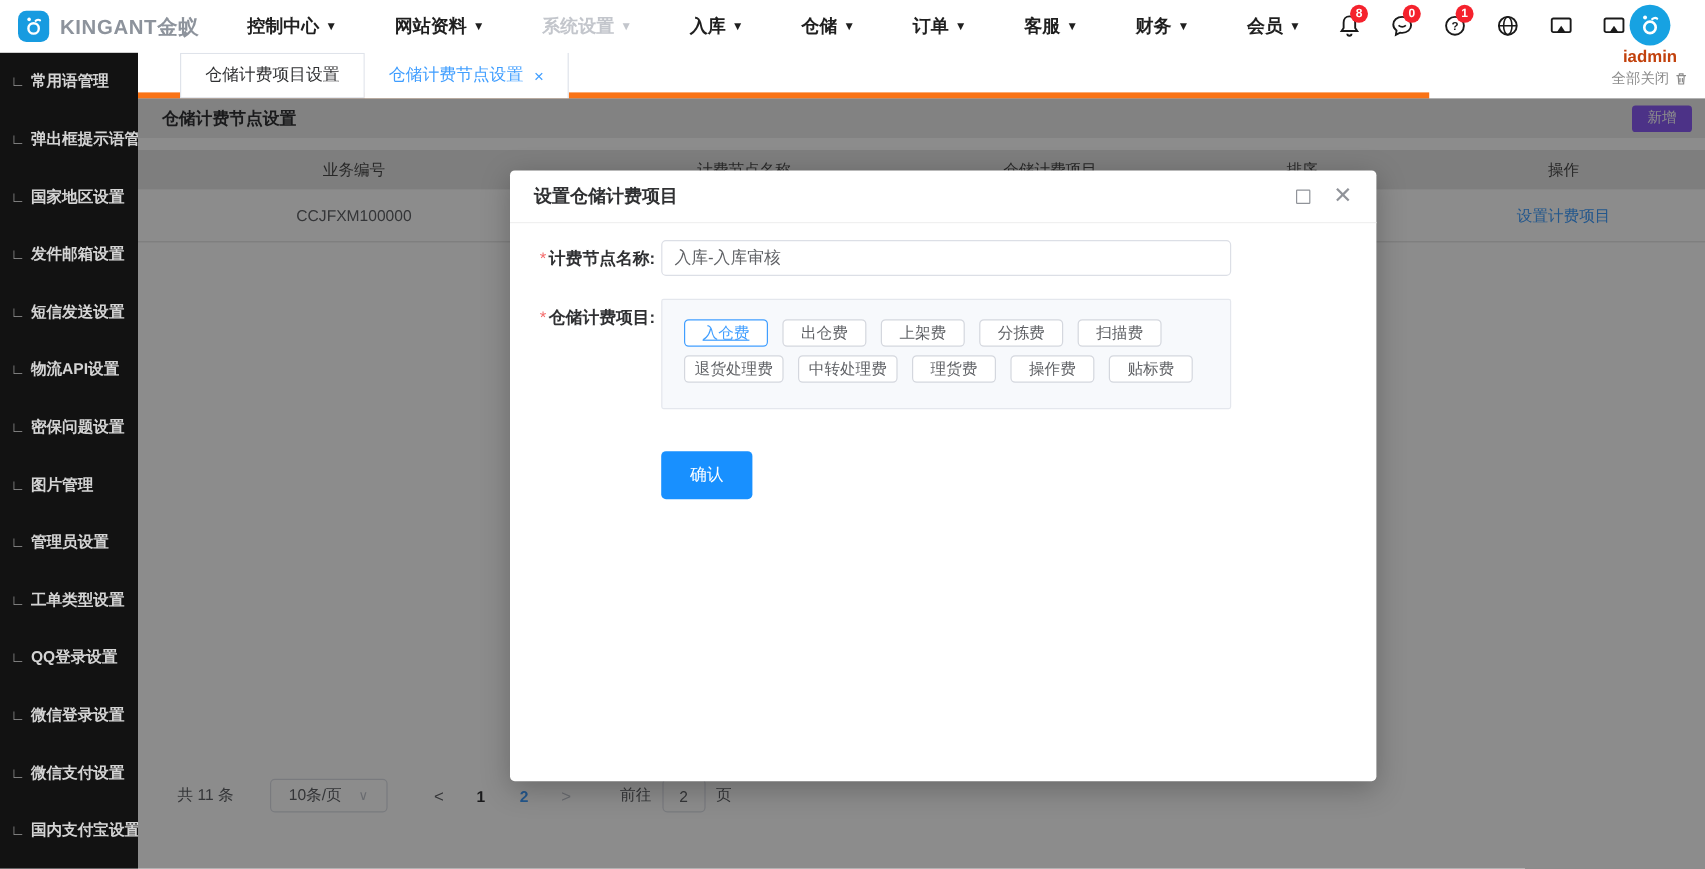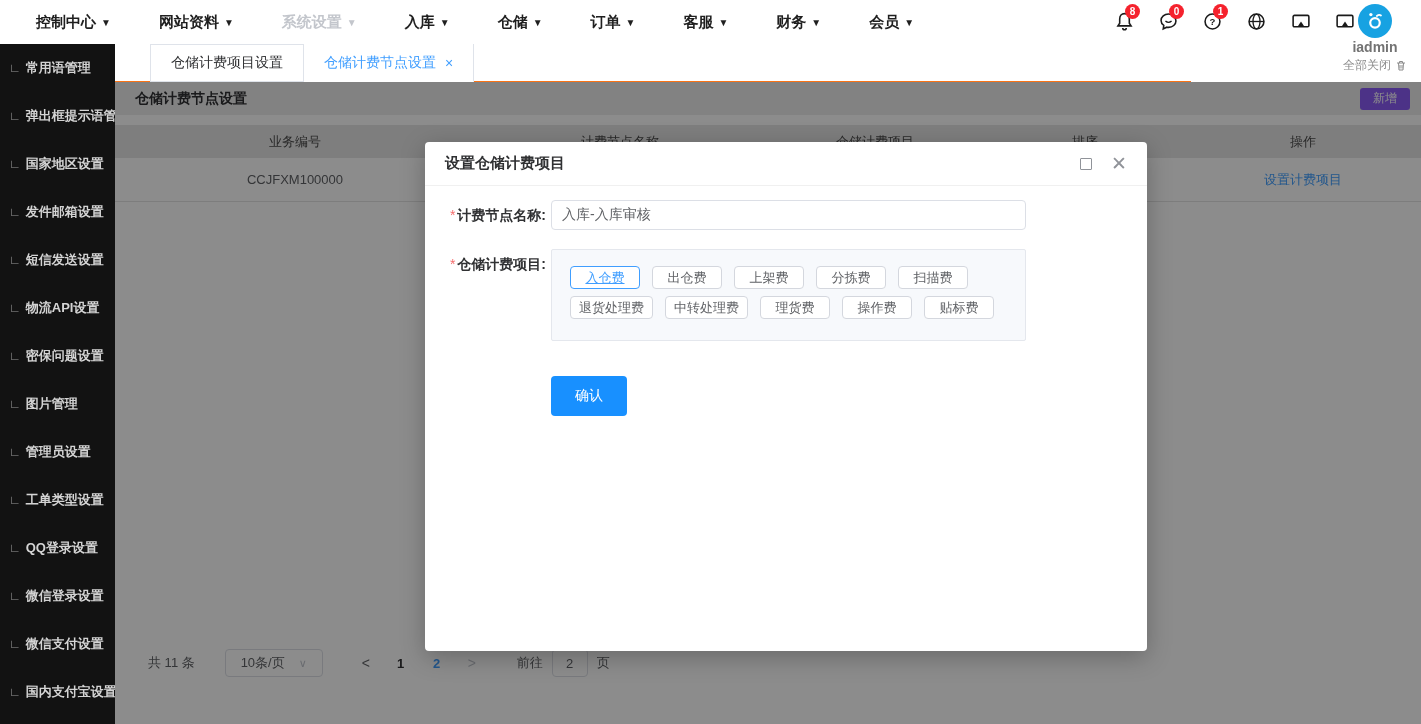--- a/index.html
+++ b/index.html
@@ -26,33 +26,33 @@
   .nav-icons { position:absolute; right:66px; top:11px; display:flex; gap:23px; align-items:center; }
   .icon-wrap { position:relative; width:21px; height:21px; cursor:pointer; }
   .icon-wrap svg { display:block; }
   .badge { position:absolute; top:-7px; left:11px; background:#f5222d; color:#fff;
     font-size:10px; line-height:15px; min-width:15px; height:15px; border-radius:8px;
     text-align:center; padding:0 3px; font-weight:700; }
 
   .user-block { position:absolute; top:4px; right:8px; width:76px; text-align:center; z-index:30; }
   .avatar { width:34px; height:34px; border-radius:50%; background:#17a2e2;
     margin:0 auto; display:flex; align-items:center; justify-content:center; cursor:pointer; }
-  .username { font-size:14px; font-weight:700; color:#737373; margin-top:1px; }
+  .username { font-size:14px; font-weight:700; color:#c2410c; margin-top:1px; }
   .close-all { font-size:12px; color:#8c8c8c; margin-top:2px; white-space:nowrap;
     display:flex; align-items:center; justify-content:center; gap:4px; cursor:pointer; }
 
   
   .sidebar { position:absolute; top:44px; left:0; bottom:0; width:115px; background:#121212; z-index:6; }
   .sidebar-item { height:48px; display:flex; align-items:center; padding-left:9px;
     font-size:13px; font-weight:600; color:#d4d4d4; cursor:pointer; white-space:nowrap; overflow:hidden; }
   .sidebar-item .prefix { color:#9a9a9a; margin-right:5px; font-size:12px; font-weight:400; }
 
   
   .tabstrip { position:absolute; left:115px; top:44px; width:1076px; height:38px;
-    background:#fff; border-bottom:1px solid #f97316; display:flex; padding-left:35px; z-index:4; }
+    background:#fff; border-bottom:5px solid #f97316; display:flex; padding-left:35px; z-index:4; }
   .tab { height:38px; display:flex; align-items:center; padding:0 20px; font-size:14px;
     color:#303133; background:#fff; border:1px solid #dfe3ea; cursor:pointer; white-space:nowrap; }
   .tab.active { color:#409eff; border-bottom:1px solid #fff; border-top:none; border-left:none; }
   .tab-close { margin-left:9px; font-size:14px; color:#409eff; cursor:pointer; }
 
   
   .content { position:absolute; left:115px; top:82px; width:1306px; height:642px; background:#fff; }
   .content-header { height:33px; background:#ededed; display:flex; align-items:center; padding:0 11px 0 20px; }
   .content-title { font-size:14px; font-weight:700; color:#303133; flex:1; }
   .add-btn { background:#8b5cf6; color:#fff; font-size:12px; height:22px; padding:0 13px;
@@ -107,20 +107,30 @@
     background:#fff; font-size:13px; color:#606266; display:flex; align-items:center;
     justify-content:center; padding:0 8px; cursor:pointer; white-space:nowrap; }
   .fee-btn.selected { border-color:#409eff; color:#409eff;text-decoration:underline; }
   .confirm-btn { margin:16px 0 0 126px; width:76px; height:40px; background:#1890ff;
     color:#fff; border:none; border-radius:4px; font-size:14px; cursor:pointer; }
 </style>
 </head>
 <body>
 
 <div class="navbar">
+  <div class="logo">
+    <span class="logo-badge">
+      <svg width="20" height="20" viewBox="0 0 24 24">
+        <circle cx="12" cy="14" r="5.2" fill="none" stroke="#fff" stroke-width="2.4"></circle>
+        <circle cx="7.5" cy="5" r="1.8" fill="#fff"></circle>
+        <path d="M14 6.5 Q16.5 4.5 18.5 6" fill="none" stroke="#fff" stroke-width="2" stroke-linecap="round"></path>
+      </svg>
+    </span>
+    <span class="logo-text"><span>KINGANT</span><span>金蚁</span></span>
+  </div>
   <div class="nav-menus" id="nav-menus">
       <div class="nav-menu">
         <span>控制中心</span>
         <span class="caret">▼</span>
       </div>
       <div class="nav-menu">
         <span>网站资料</span>
         <span class="caret">▼</span>
       </div>
       <div class="nav-menu muted">

